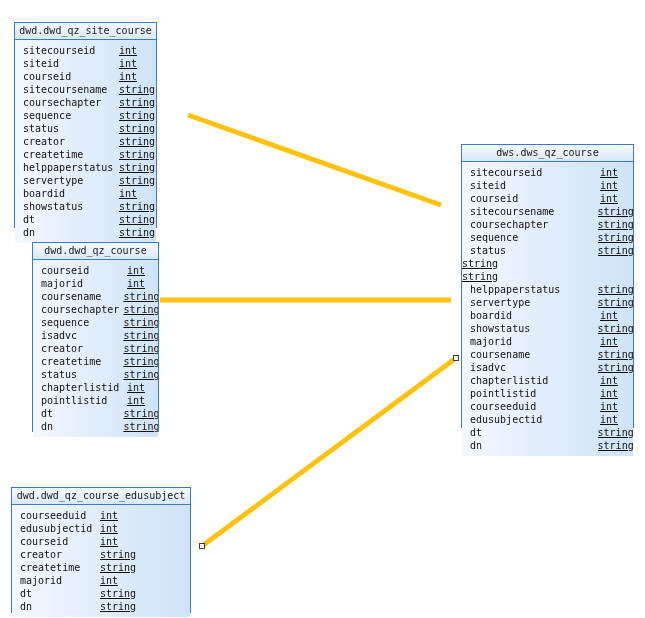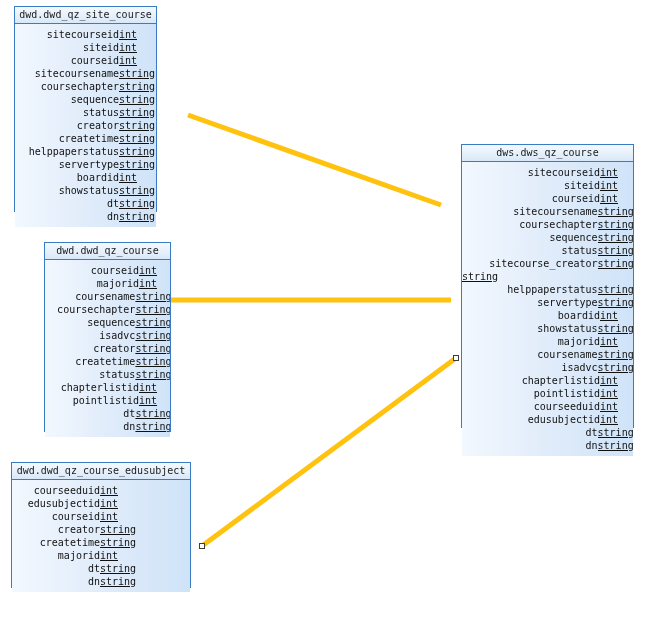--- a/index.html
+++ b/index.html
@@ -52,21 +52,20 @@
     background: linear-gradient(to bottom, #f4f9ff 0%, #e6f0fb 55%, #d8e8f8 100%);
     white-space: nowrap;
     overflow: hidden;
     letter-spacing: 0px;
   }
 
   .entity-body {
     box-sizing: border-box;
     padding: 4px 0 4px 0;
     background: linear-gradient(to right, #f2f8fe 0%, #e4eefb 40%, #cfe3f8 100%);
-    text-align: right;
   }
 
   .field-row {
     display: flex;
     height: 13px;
     line-height: 13px;
     font-size: 10px;
     color: #111111;
     white-space: nowrap;
   }
@@ -100,21 +99,21 @@
 
 <div id="canvas">
 
   <svg id="links" width="645" height="618" viewBox="0 0 645 618">
       <line x1="188" y1="115" x2="441" y2="205" stroke="#FFC20E" stroke-width="5" stroke-linecap="butt"></line>
       <line x1="160" y1="300" x2="451" y2="300" stroke="#FFC20E" stroke-width="5" stroke-linecap="butt"></line>
       <line x1="202" y1="546" x2="456" y2="358" stroke="#FFC20E" stroke-width="5" stroke-linecap="butt"></line>
     </svg>
 
   <div id="entities">
-      <div class="entity c-site" style="left: 14px; top: 6px; width: 143px; height: 206px;">
+      <div class="entity c-site" style="left: 14px; top: 22px; width: 143px; height: 206px;">
         <div class="entity-header">dwd.dwd_qz_site_course</div>
         <div class="entity-body">
           <div class="field-row">
             <span class="field-name">sitecourseid</span>
             <span class="field-type">int</span>
           </div>
           <div class="field-row">
             <span class="field-name">siteid</span>
             <span class="field-type">int</span>
           </div>
@@ -165,21 +164,21 @@
           <div class="field-row">
             <span class="field-name">dt</span>
             <span class="field-type">string</span>
           </div>
           <div class="field-row">
             <span class="field-name">dn</span>
             <span class="field-type">string</span>
           </div>
         </div>
       </div>
-      <div class="entity c-course" style="left: 32px; top: 242px; width: 127px; height: 190px; margin-left: 12px;">
+      <div class="entity c-course" style="left: 32px; top: 242px; width: 127px; height: 190px;">
         <div class="entity-header">dwd.dwd_qz_course</div>
         <div class="entity-body">
           <div class="field-row">
             <span class="field-name">courseid</span>
             <span class="field-type">int</span>
           </div>
           <div class="field-row">
             <span class="field-name">majorid</span>
             <span class="field-type">int</span>
           </div>
@@ -222,21 +221,21 @@
           <div class="field-row">
             <span class="field-name">dt</span>
             <span class="field-type">string</span>
           </div>
           <div class="field-row">
             <span class="field-name">dn</span>
             <span class="field-type">string</span>
           </div>
         </div>
       </div>
-      <div class="entity c-edu" style="left: 11px; top: 462px; width: 180px; height: 126px;">
+      <div class="entity c-edu" style="left: 11px; top: 487px; width: 180px; height: 126px;">
         <div class="entity-header">dwd.dwd_qz_course_edusubject</div>
         <div class="entity-body">
           <div class="field-row">
             <span class="field-name">courseeduid</span>
             <span class="field-type">int</span>
           </div>
           <div class="field-row">
             <span class="field-name">edusubjectid</span>
             <span class="field-type">int</span>
           </div>
@@ -291,21 +290,20 @@
           </div>
           <div class="field-row">
             <span class="field-name">sequence</span>
             <span class="field-type">string</span>
           </div>
           <div class="field-row">
             <span class="field-name">status</span>
             <span class="field-type">string</span>
           </div>
           <div class="field-row">
-            <span class="field-name">sitecourse_creator</span>
             <span class="field-type">string</span>
           </div>
           <div class="field-row">
             <span class="field-type">string</span>
           </div>
           <div class="field-row">
             <span class="field-name">helppaperstatus</span>
             <span class="field-type">string</span>
           </div>
           <div class="field-row">

